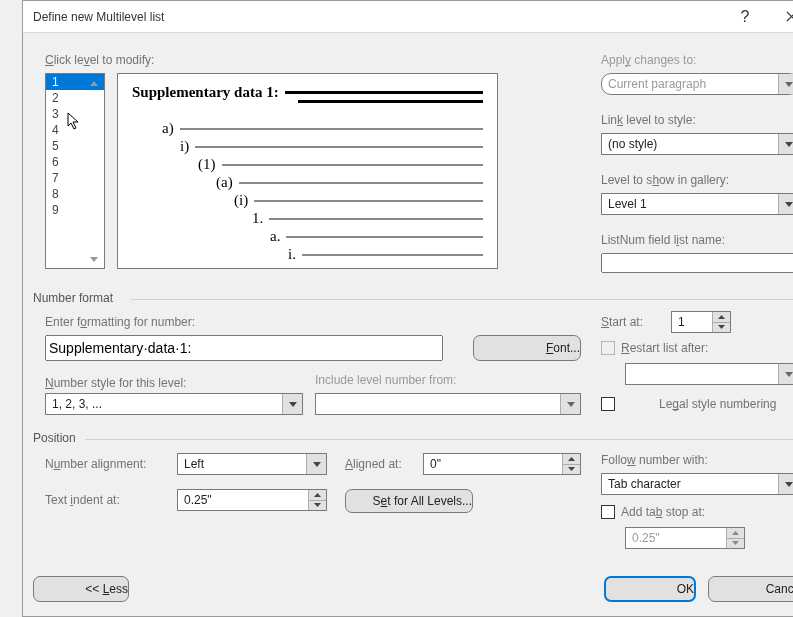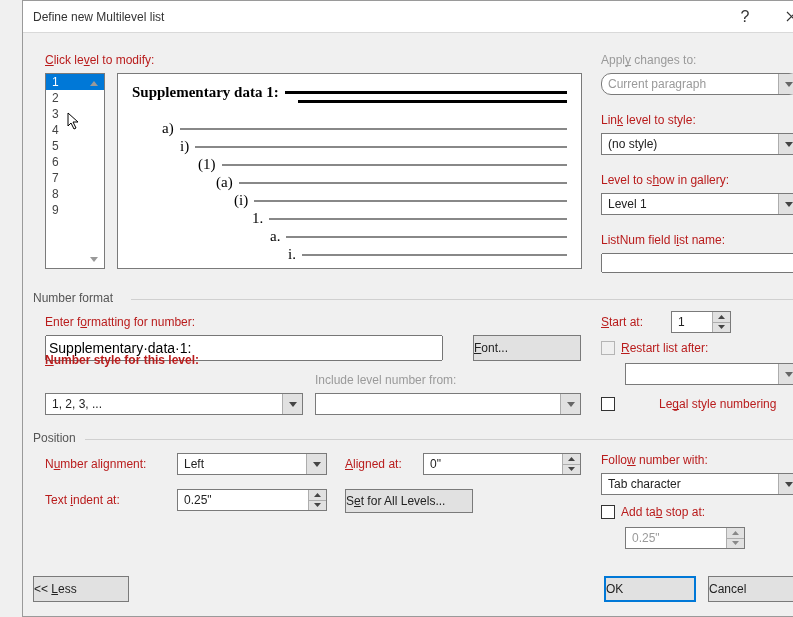--- a/index.html
+++ b/index.html
@@ -2,42 +2,42 @@
 <html><head>
 <meta charset="utf-8">
 <style>
   * { box-sizing: border-box; font-family: "Segoe UI", Tahoma, sans-serif; font-size: 12px; }
   body { margin: 0; background: #f0f0f0; color: #444; }
   .window { width: 793px; height: 617px; background: #f0f0f0; border: 1px solid #9a9a9a; position: relative; margin-left: 22px; }
   .titlebar { height: 32px; background: #fff; border-bottom: 1px solid #d9d9d9; display: flex; align-items: center; padding-left: 10px; }
   .titlebar .title { flex: 1; font-size: 12px; color: #333; }
   .titlebar .tbtn { width: 46px; height: 32px; display: flex; align-items: center; justify-content: center; color: #333; }
   .body { position: absolute; left: 10px; right: 10px; top: 42px; bottom: 10px; }
-  .label { color: #b91c1c; white-space: nowrap; }
+  .label { color: #737373; white-space: nowrap; }
   .under1 { text-decoration: underline; text-decoration-skip-ink: none; }
   .listbox { position: absolute; border: 1px solid #7a7a7a; background: #fff; }
   .listbox .item { padding: 1px 6px; cursor: default; }
   .listbox .item.selected { background: #0078d7; color: #fff; }
   .scroll-arrow { position:absolute; right:1px; width:18px; height:16px; display:flex; align-items:center; justify-content:center; color:#888;}
   .preview { position: absolute; border: 1px solid #7a7a7a; background: #fff; }
   .preview-row { position:absolute; left:14px; right:14px; display:flex; align-items:center; }
   .preview-row .marker { font-family: "Times New Roman", serif; color:#000; font-size:15px; margin-right:6px; white-space:nowrap; }
   .preview-row .rule { flex:1; height:2px; background:#888; }
   .fieldset-label { position:absolute; color:#555; background:#f0f0f0;text-align:center; }
   .fieldset-line { position:absolute; height:1px; background:#d0d0d0; }
   input[type=text].tf, .combo, .spin, .btn { border:1px solid #7a7a7a; background:#fff; color:#222; }
   .combo { height:22px; display:flex; align-items:center; position:relative; }
   .combo .val { flex:1; padding:0 6px; white-space:nowrap; overflow:hidden; }
   .combo .dd { width:20px; height:100%; display:flex; align-items:center; justify-content:center; border-left:1px solid #adadad; background:#e1e1e1; }
   .spin { height:22px; display:flex; align-items:center; position:relative; }
   .spin .val { flex:1; padding:0 6px; }
   .spin .arrows { width:18px; height:100%; display:flex; flex-direction:column; border-left:1px solid #adadad; }
   .spin .arrows div { flex:1; display:flex; align-items:center; justify-content:center; background:#e1e1e1; border-bottom:1px solid #adadad;}
   .spin .arrows div:last-child { border-bottom:none; }
-  .btn { height:24px; display:flex; align-items:center; justify-content:flex-start; background:#e1e1e1; cursor:default; }
+  .btn { height:24px; display:flex; align-items:center; justify-content:flex-end; background:#e1e1e1; cursor:default;border-radius:7px; }
   .btn.primary { border:2px solid #0078d7; background:#e1e1e1; }
   .chk { display:flex; align-items:center; gap:6px; }
   .chk .box { width:14px; height:14px; border:1px solid #333; background:#fff; }
   .disabled, .disabled .val, .disabled .dd { color:#9a9a9a; }
   .disabled .box { border-color:#b5b5b5; background:#f0f0f0;}
   svg { display:block; }
 </style>
 </head>
 <body>
 
@@ -77,21 +77,21 @@
           <svg width="8" height="5">
             <path d="M0 0 L4 5 L8 0 Z" fill="#999"></path>
           </svg>
         </div>
     </div>
 
     <svg style="position:absolute; left:34px; top:69px; pointer-events:none;" width="16" height="20">
       <path d="M1 1 L1 14 L4 11 L7 17 L9 16 L6 10 L11 10 Z" fill="#fff" stroke="#000" stroke-width="1"></path>
     </svg>
 
-    <div class="preview" style="left:84px; top:30px; width:465px; height:196px;text-decoration:underline;">
+    <div class="preview" style="left:84px; top:30px; width:381px; height:196px;text-decoration:underline;">
       <div class="preview-row" style="top:10px;">
           <span class="marker" style="font-weight:bold;">Supplementary data 1:</span>
           <div class="rule" style="background:#000; height:3px;"></div>
         </div>
       <div class="preview-row" style="top:26px;">
           <div class="rule" style="background:#000; height:3px; margin-left:166px;"></div>
         </div>
       <div class="preview-row" style="top:46px; padding-left:30px;">
           <span class="marker">a)</span>
           <div class="rule"></div>
@@ -161,21 +161,21 @@
 
     <div class="fieldset-label" style="left:0px; top:248px;">Number format</div>
     <div class="fieldset-line" style="left:98px; top:256px; right:0;"></div>
 
     <div class="label" style="position:absolute; left:12px; top:272px;">Enter f<span class="under1">o</span>rmatting for number:</div>
     <input class="tf" style="position: absolute; left: 12px; top: 292px; width: 398px; height: 26px; font-size: 14px;" value="Supplementary·data·1:">
     <div class="btn" style="position:absolute; left:440px; top:292px; width:108px; height:26px;">
         <span><span class="under1">F</span>ont...</span>
       </div>
 
-    <div class="label" style="position:absolute; left:12px; top:310px;font-weight:bold;"><span class="under1">N</span>umber style for this level:</div>
+    <div class="label" style="position:absolute; left:12px; top:333px;"><span class="under1">N</span>umber style for this level:</div>
     <div class="combo" style="position:absolute; left:12px; top:350px; width:258px;">
       <div class="val">1, 2, 3, ...</div>
       <div class="dd">
           <svg width="8" height="5">
             <path d="M0 0 L4 5 L8 0 Z" fill="#444"></path>
           </svg>
         </div>
     </div>
 
     <div class="label disabled" style="position:absolute; left:282px; top:330px;">Include level number from:</div>

